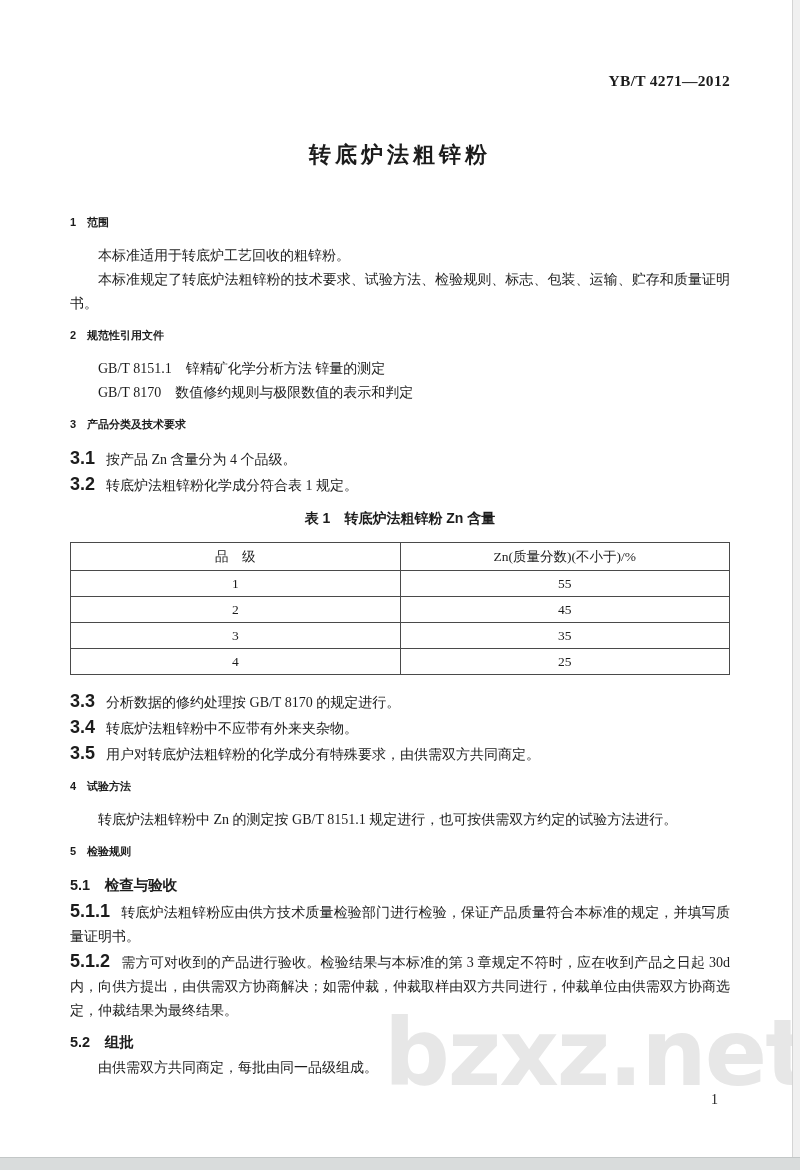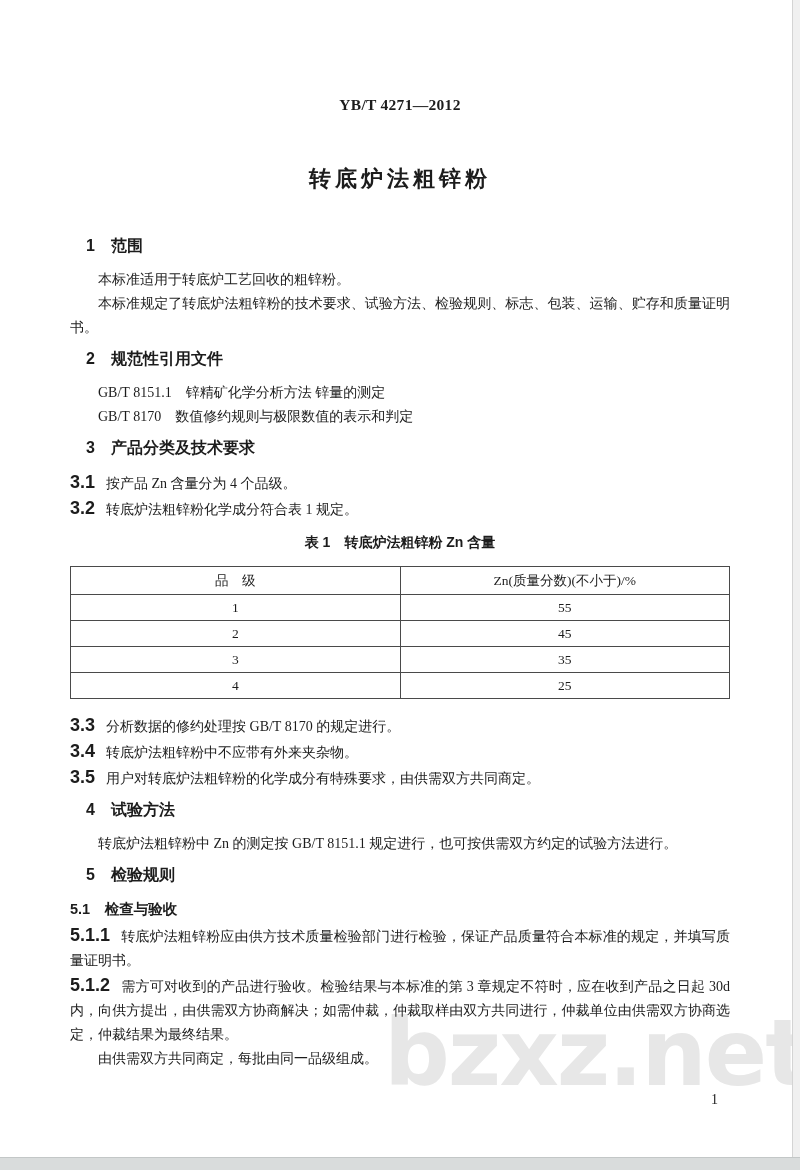--- a/index.html
+++ b/index.html
@@ -23,43 +23,43 @@
     z-index:1;
     user-select:none;
   }
   .content {
     position:absolute;
     left:70px; top:0;
     width:660px;
     z-index:2;
   }
   .doc-number {
-    padding-top:96px;
-    text-align:center;
+    padding-top:72px;
+    text-align:right;
     font-weight:bold;
     font-size:15.5px;
     line-height:18px;
     letter-spacing:0.3px;
     white-space:pre-wrap;
   }
   .doc-title {
     margin:50px 0 0 0;
     text-align:center;
     font-family:"Liberation Sans", sans-serif;
     font-weight:bold;
     font-size:22px;
     line-height:30px;
     letter-spacing:4px;
     white-space:pre-wrap;
   }
   .chapter {
-    margin:7px 0 10px 16px;
-    font-family:"Liberation Sans", sans-serif;
-    font-weight:bold;
-    font-size:16px;
+    margin:7px 0 10px 0;
+    font-family:"Liberation Sans", sans-serif;
+    font-weight:bold;
+    font-size:11px;
     line-height:24px;
     white-space:pre-wrap;
   }
   .chapter.first { margin-top:40px; }
   .subheading {
     margin:7px 0 2px 0;
     font-family:"Liberation Sans", sans-serif;
     font-weight:bold;
     font-size:14.5px;
     line-height:24px;
@@ -188,20 +188,21 @@
     <p class="para"><span class="num">3.4</span><span>转底炉法粗锌粉中不应带有外来夹杂物。</span></p>
     <p class="para"><span class="num">3.5</span><span>用户对转底炉法粗锌粉的化学成分有特殊要求，由供需双方共同商定。</span></p>
 
     <div class="chapter">4　试验方法</div>
     <p class="para indent">转底炉法粗锌粉中 Zn 的测定按 GB/T 8151.1 规定进行，也可按供需双方约定的试验方法进行。</p>
 
     <div class="chapter">5　检验规则</div>
     <div class="subheading">5.1　检查与验收</div>
     <p class="para"><span class="num">5.1.1</span><span>转底炉法粗锌粉应由供方技术质量检验部门进行检验，保证产品质量符合本标准的规定，并填写质量证明书。</span></p>
     <p class="para"><span class="num">5.1.2</span><span>需方可对收到的产品进行验收。检验结果与本标准的第 3 章规定不符时，应在收到产品之日起 30d 内，向供方提出，由供需双方协商解决；如需仲裁，仲裁取样由双方共同进行，仲裁单位由供需双方协商选定，仲裁结果为最终结果。</span></p>
+    <div class="subheading">5.2　组批</div>
     <p class="para indent">由供需双方共同商定，每批由同一品级组成。</p>
 
   </div>
 
   <div class="page-number">1</div>
 
   <div class="edge-right"></div>
   <div class="edge-bottom"></div>
 
 </div>

